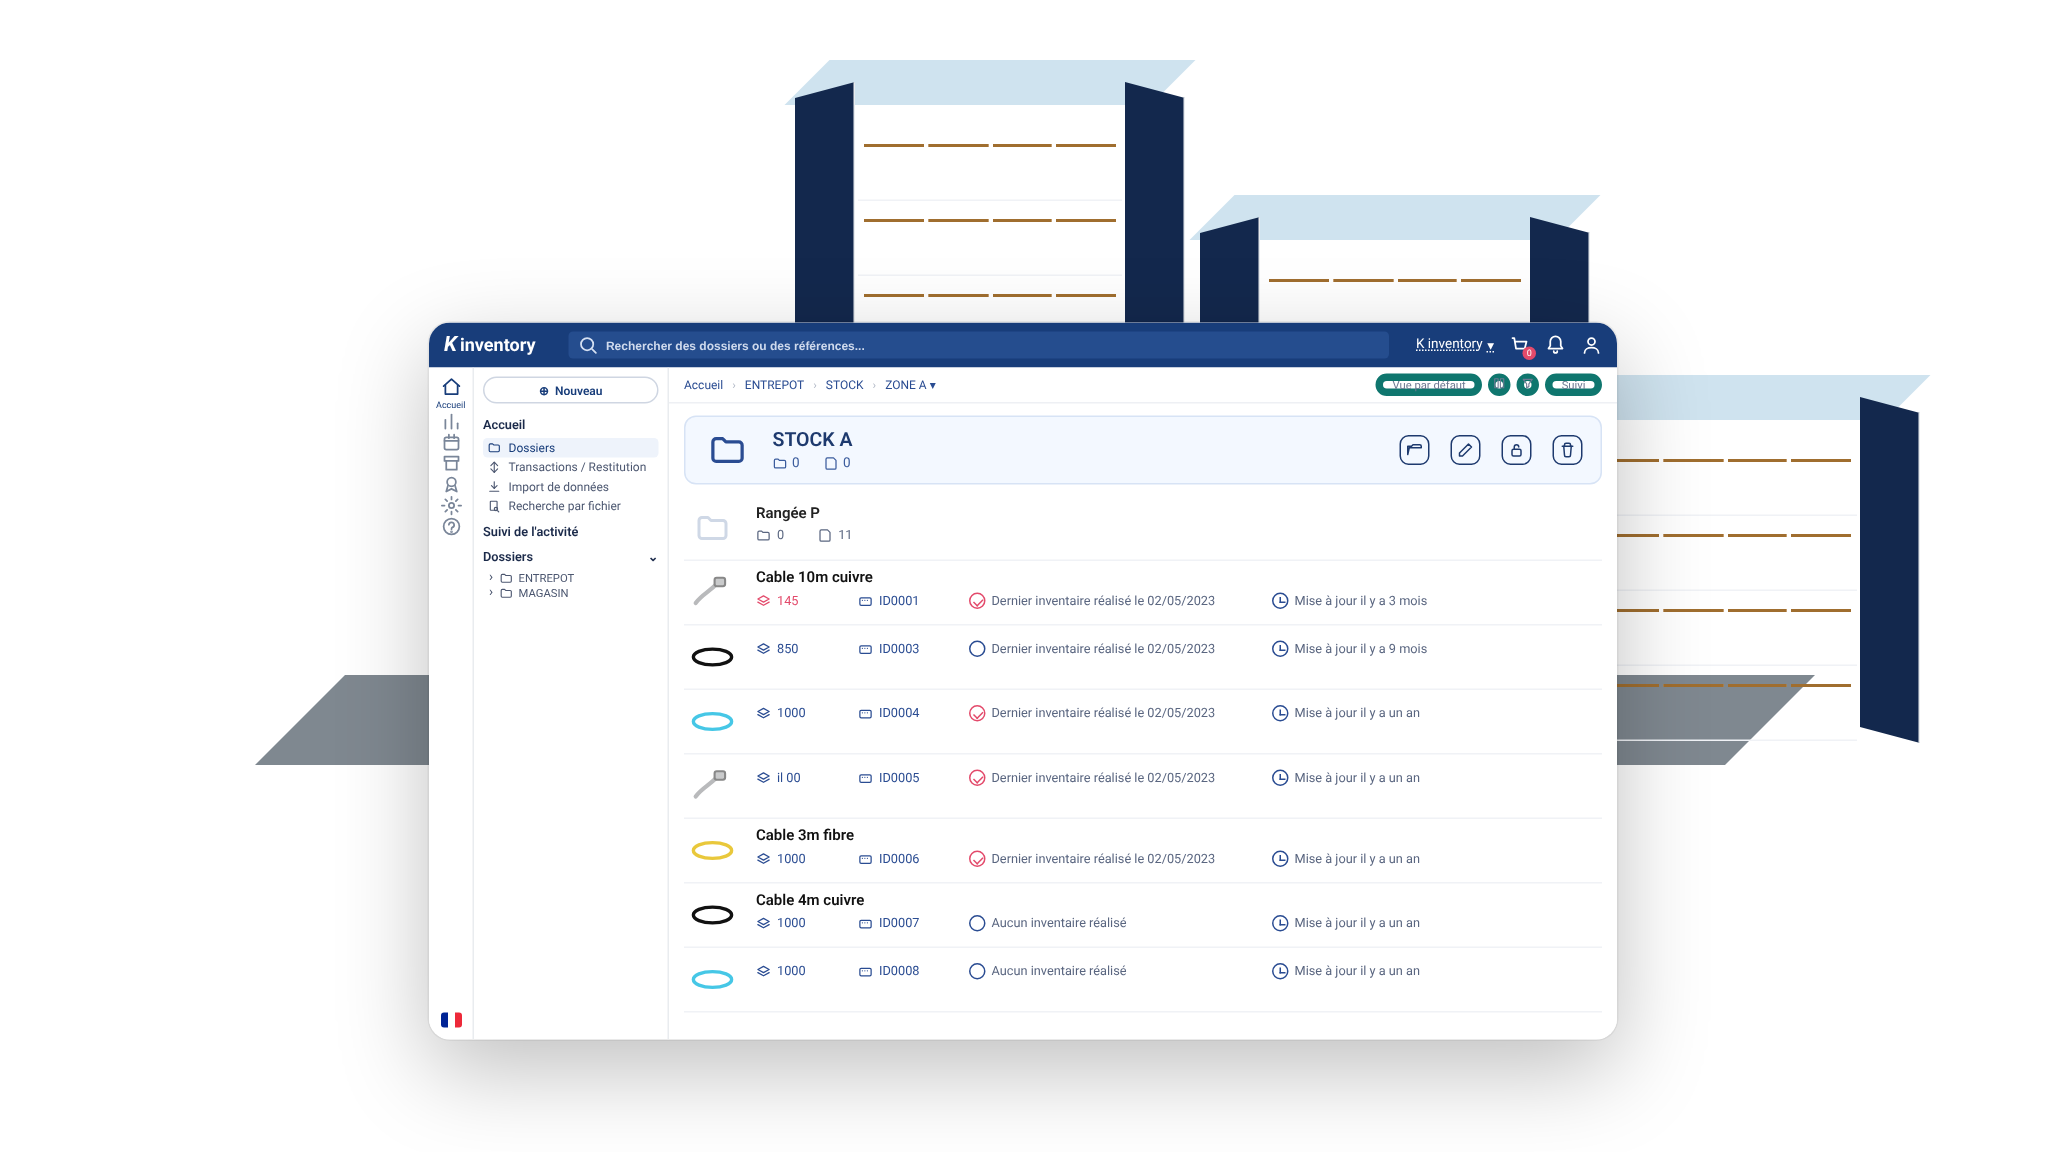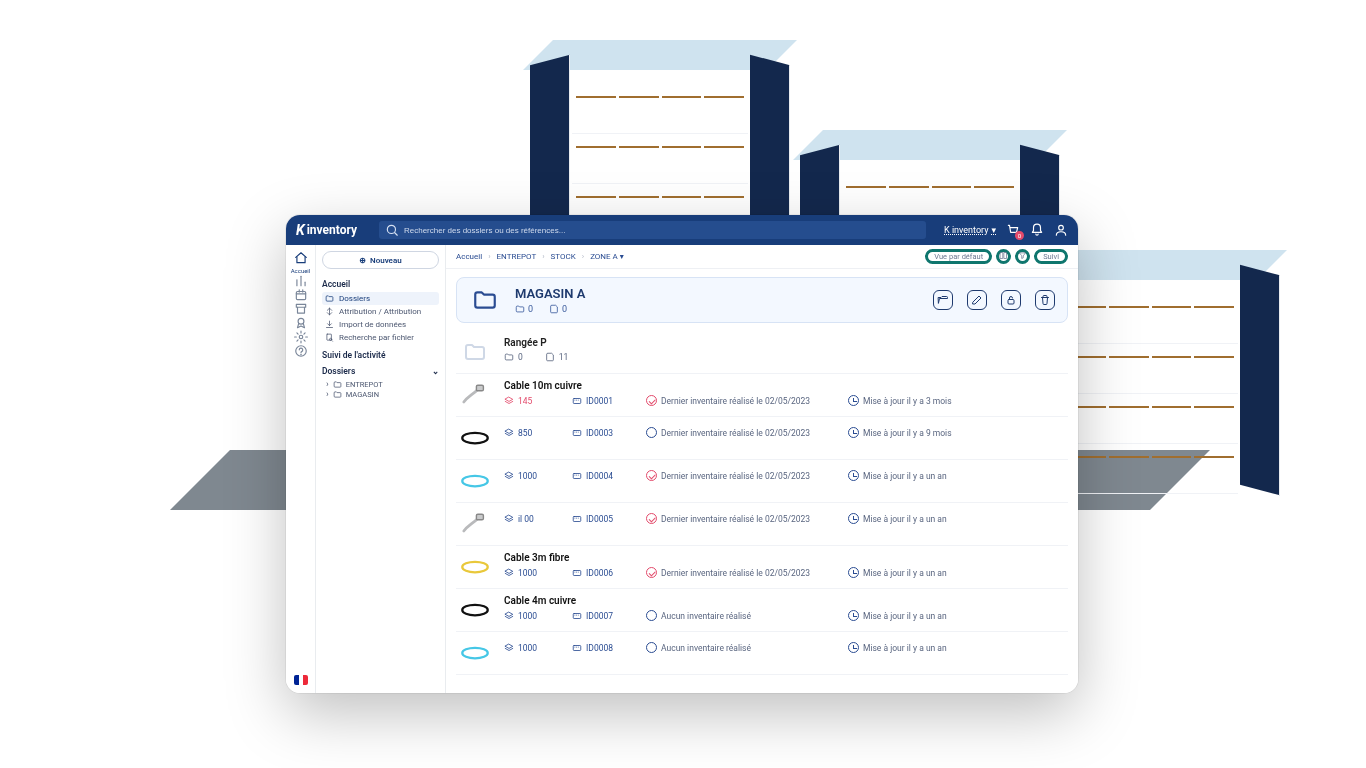--- a/index.html
+++ b/index.html
@@ -87,21 +87,21 @@
     border-radius: 3px;
     display: flex;
     align-items: center;
     padding: 0 6px;
     gap: 5px;
     color: #d5e0f2;
     font-size: 8px;
   }
   .search-wrap input {
     background: transparent; border: 0; outline: 0; flex: 1;
-    color: #fff; font-size: 8px;
+    color: #fff; font-size: 8px; font-weight: bold;
   }
   .search-wrap input::placeholder { color: #cfdaed; }
   .topbar-right { display: flex; align-items: center; gap: 10px; font-size: 9px; margin-left: 10px; }
   .topbar-right .sel { display: flex; align-items: center; gap: 3px; text-decoration: underline dotted; }
   .icon {
     display: inline-flex; align-items: center; justify-content: center;
     width: 14px; height: 14px;
   }
   .cart-badge { position: relative; }
   .cart-badge::after {
@@ -191,21 +191,21 @@
     padding: 0 10px;
     font-size: 8px;
     color: #6e7a93;
     gap: 6px;
     border-bottom: 1px solid #eef0f4;
   }
   .crumbar .crumb { color: #2a4c92; }
   .crumbar .sep { color: #b1b8c6; }
   .crumbar .right { margin-left: auto; display: flex; align-items: center; gap: 4px; }
   .pill {
-    border: 3px solid #0f766e;
+    border: 5px solid #0f766e;
     background: #fff;
     height: 15px;
     border-radius: 8px;
     padding: 0 6px;
     font-size: 7.5px;
     display: flex; align-items: center; gap: 4px;
   }
   .sqbtn { width: 15px; padding: 0; justify-content: center;}
 
   .list {
@@ -484,21 +484,21 @@
               <path d="M3 7a2 2 0 0 1 2-2h4l2 2h8a2 2 0 0 1 2 2v8a2 2 0 0 1-2 2H5a2 2 0 0 1-2-2Z"></path>
             </svg>
             <span>Dossiers</span>
           </div>
           <div class="side-item">
             <svg viewBox="0 0 24 24">
               <path d="M12 3v18"></path>
               <path d="M6 9l6-6 6 6"></path>
               <path d="M18 15l-6 6-6-6"></path>
             </svg>
-            <span>Attribution / Attribution</span>
+            <span>Transactions / Restitution</span>
           </div>
           <div class="side-item">
             <svg viewBox="0 0 24 24">
               <path d="M12 3v12"></path>
               <path d="M7 10l5 5 5-5"></path>
               <path d="M4 20h16"></path>
             </svg>
             <span>Import de données</span>
           </div>
           <div class="side-item">
@@ -573,21 +573,21 @@
 
       <div class="list">
 
         <div class="hero">
           <span class="folder-ico">
             <svg viewBox="0 0 24 24" width="32" height="26" style="color:#2a4c92">
                 <path d="M3 7a2 2 0 0 1 2-2h4l2 2h8a2 2 0 0 1 2 2v8a2 2 0 0 1-2 2H5a2 2 0 0 1-2-2Z"></path>
               </svg>
           </span>
           <div>
-            <div class="title">MAGASIN A</div>
+            <div class="title">STOCK A</div>
             <div class="counts">
               <span>
                 <svg viewBox="0 0 24 24" width="10" height="10">
                     <path d="M3 7a2 2 0 0 1 2-2h4l2 2h8a2 2 0 0 1 2 2v8a2 2 0 0 1-2 2H5a2 2 0 0 1-2-2Z"></path>
                   </svg>
                 <span>0</span>
               </span>
               <span>
                 <svg viewBox="0 0 24 24" width="10" height="10">
                     <path d="M8 3h8l4 4v12a2 2 0 0 1-2 2H6a2 2 0 0 1-2-2V5a2 2 0 0 1 2-2Z"></path>

